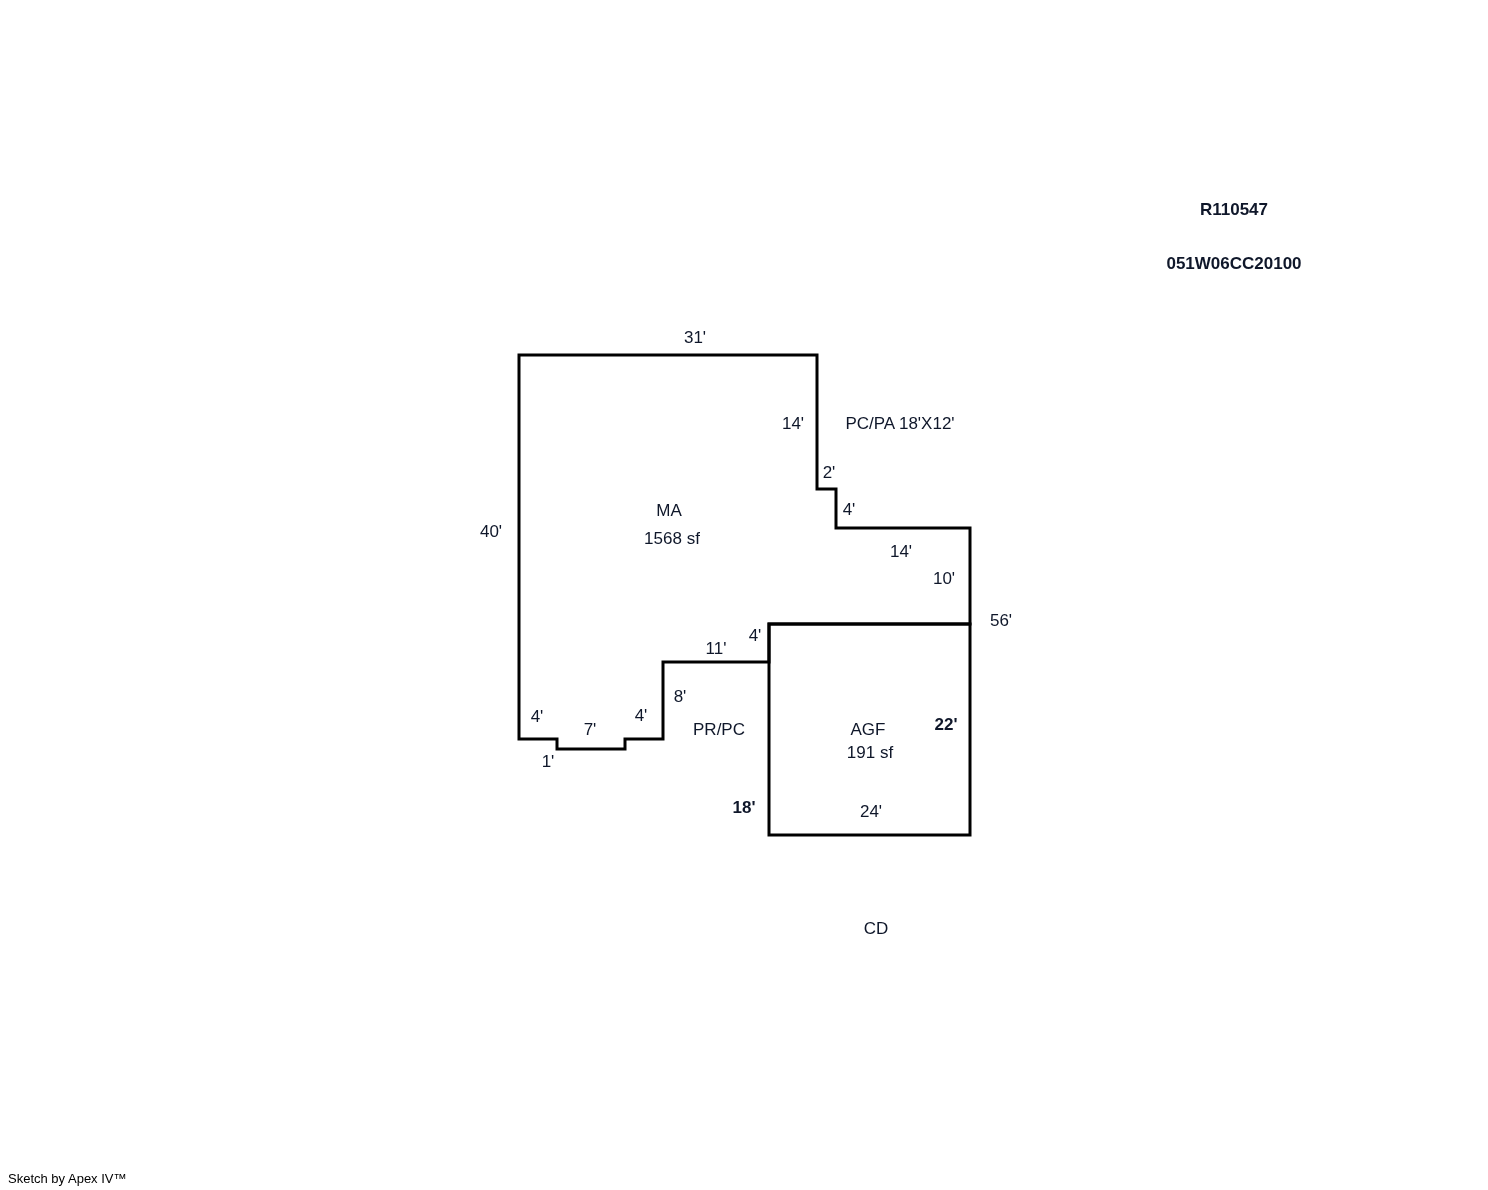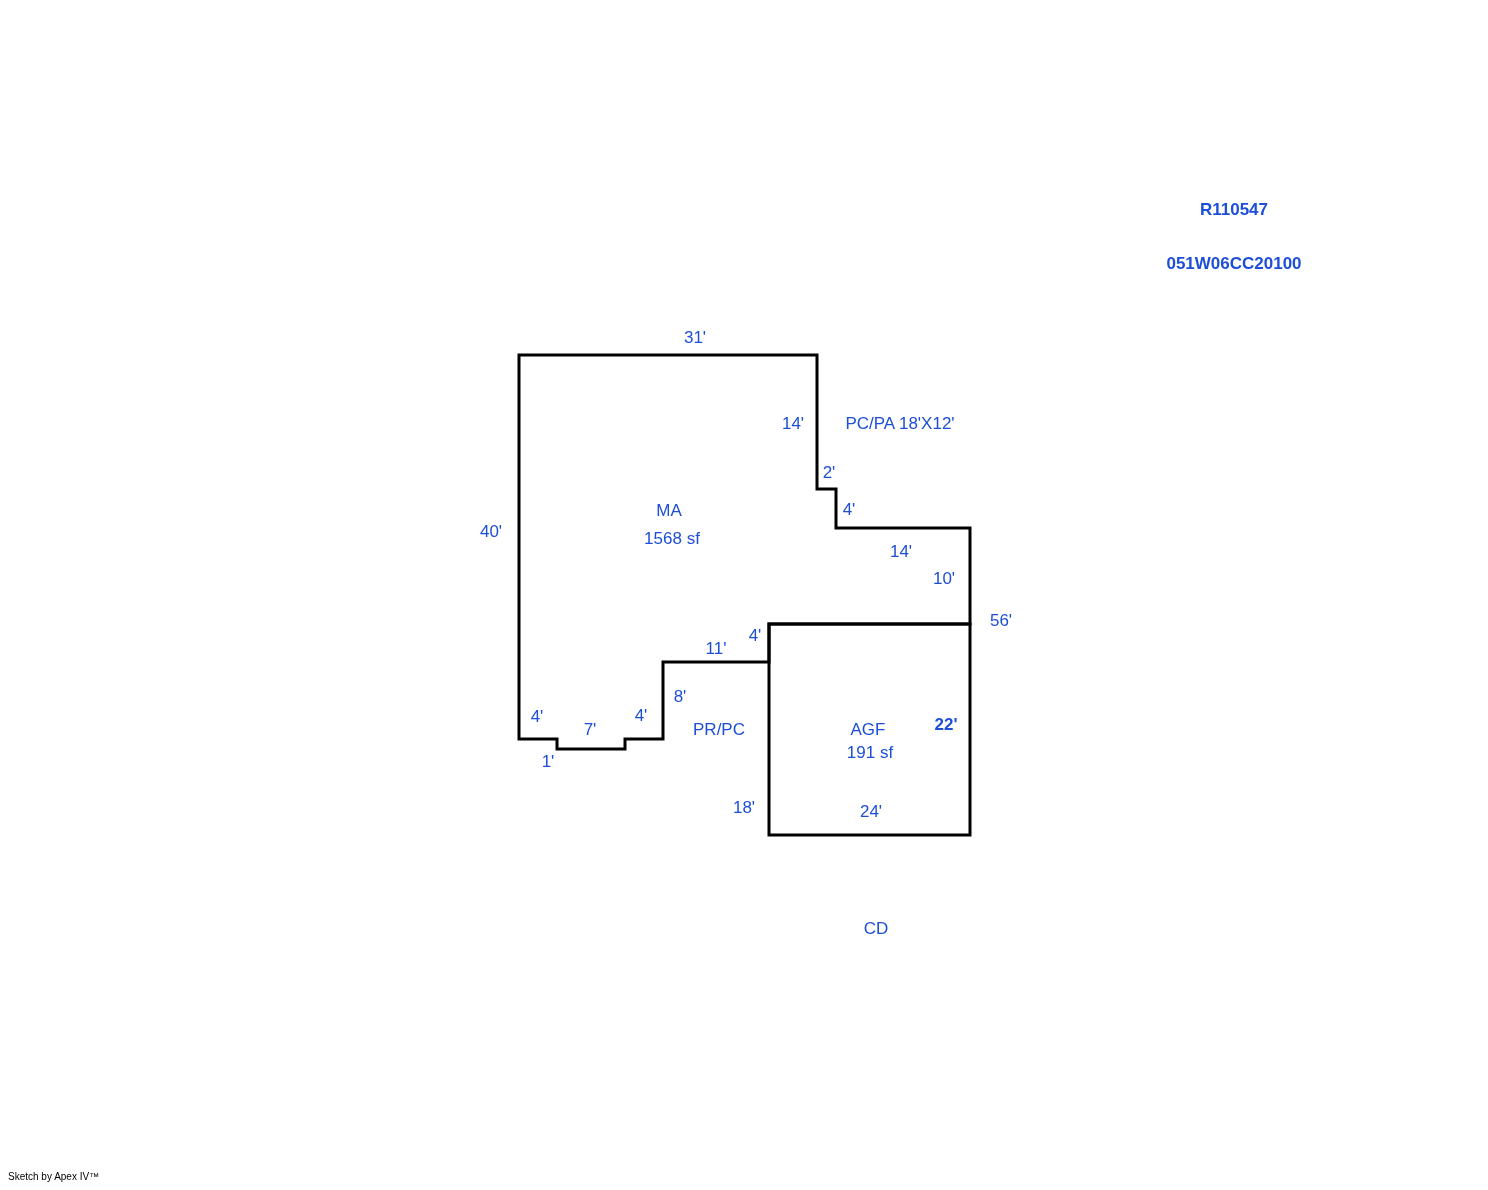--- a/index.html
+++ b/index.html
@@ -17,33 +17,33 @@
   }
   #sketch-svg {
     position: absolute;
     left: 0;
     top: 0;
   }
   .lbl {
     position: absolute;
     transform: translate(-50%, -50%);
     font-size: 17px;
-    color: #1d4ed8;
+    color: #0f172a;
     white-space: nowrap;
     line-height: 1;
   }
   .hdr {
     font-weight: bold;
     font-size: 17px;
   }
   .credit {
     position: absolute;
     left: 8px;
     top: 1172px;
-    font-size: 10px;
+    font-size: 13px;
     color: #000000;
     transform: none;
   }
 </style>
 </head>
 <body>
 
 <div id="canvas">
 
   <svg id="sketch-svg" width="1488" height="1190" viewBox="0 0 1488 1190">
@@ -73,19 +73,19 @@
   <div class="lbl" style="left:944px; top:578px;">10'</div>
   <div class="lbl" style="left:1001px; top:620px;">56'</div>
   <div class="lbl" style="left:755px; top:635px;">4'</div>
   <div class="lbl" style="left:716px; top:648px;">11'</div>
   <div class="lbl" style="left:680px; top:696px;">8'</div>
   <div class="lbl" style="left:641px; top:715px;">4'</div>
   <div class="lbl" style="left:590px; top:729px;">7'</div>
   <div class="lbl" style="left:537px; top:716px;">4'</div>
   <div class="lbl" style="left:548px; top:761px;">1'</div>
 
-  <div class="lbl" style="left:744px; top:807px;">18'</div>
+  <div class="lbl" style="left:744px; top:807px;font-weight:bold;">18'</div>
   <div class="lbl" style="left:946px; top:724px;font-weight:bold;">22'</div>
   <div class="lbl" style="left:871px; top:811px;">24'</div>
 
   <div class="lbl credit">Sketch by Apex IV™</div>
 
 </div>
 
 </body></html>

